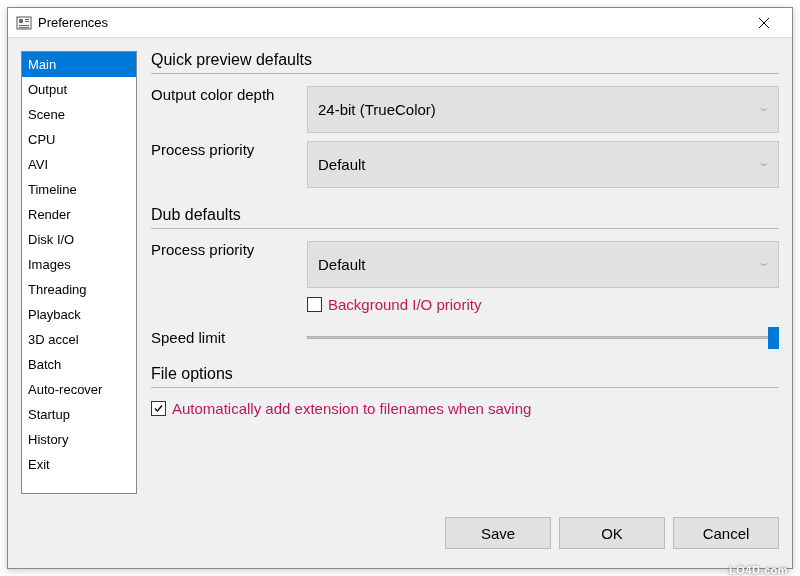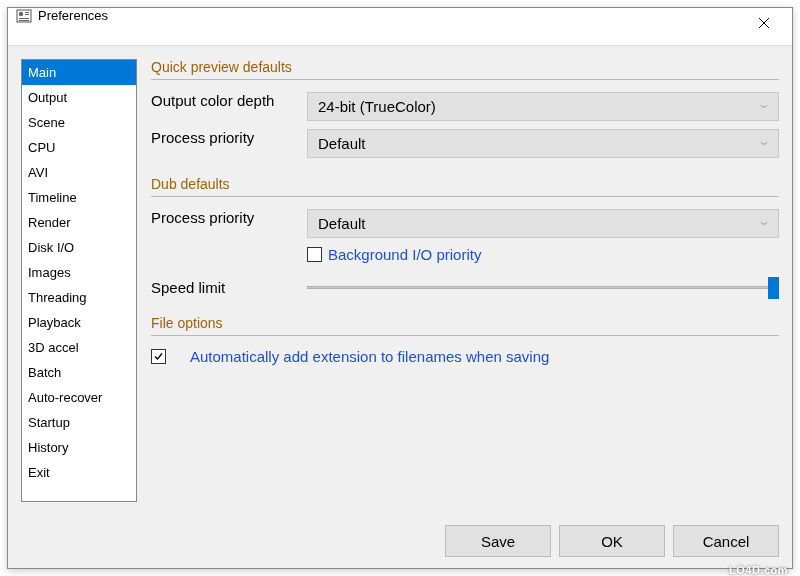--- a/index.html
+++ b/index.html
@@ -15,24 +15,24 @@
       position: absolute;
       left: 7px;
       top: 7px;
       width: 786px;
       height: 562px;
       background: #f0f0f0;
       border: 1px solid #888;
       box-shadow: 0 2px 8px rgba(0,0,0,0.2);
     }
     .titlebar {
-      height: 38px;
+      height: 30px;
       background: #fff;
       display: flex;
-      align-items: flex-start;
+      align-items: center;
       padding: 0 8px;
       border-bottom: 1px solid #ddd;
     }
     .titlebar-icon {
       width: 16px;
       height: 16px;
       margin-right: 6px;
       display: flex;
       align-items: center;
       justify-content: center;
@@ -78,40 +78,40 @@
       color: #fff;
     }
     .main {
       flex: 1;
       position: relative;
     }
     .group {
       margin-bottom: 18px;
     }
     .group-label {
-      font-size: 14px;
-      color: #a16207;
+      font-size: 16px;
+      color: #000000;
       margin-bottom: 4px;
     }
     .group-divider {
       border-top: 1px solid #b8b8b8;
       margin-bottom: 12px;
     }
     .row {
       display: flex;
       margin-bottom: 8px;
     }
     .row-label {
       width: 156px;
       font-size: 15px;
       color: #000;
     }
     .dropdown {
       flex: 1;
-      height: 29px;
+      height: 47px;
       background: #e1e1e1;
       border: 1px solid #c8c8c8;
       display: flex;
       align-items: center;
       padding: 0 10px;
       font-size: 15px;
       color: #000;
       position: relative;
     }
     .dropdown-chevron {
@@ -123,36 +123,35 @@
       font-size: 8px;
     }
     .checkbox-row {
       display: flex;
       align-items: center;
       margin-left: 156px;
       margin-bottom: 14px;
     }
     .checkbox-row.no-indent {
       margin-left: 0;
-      gap: 18px;
     }
     .checkbox {
       width: 15px;
       height: 15px;
       border: 1px solid #333;
       background: #fff;
       margin-right: 6px;
       display: flex;
       align-items: center;
       justify-content: center;
       font-size: 11px;
     }
     .checkbox-label {
       font-size: 15px;
-      color: #1d4ed8;
+      color: #be185d;
     }
     .slider-row {
       display: flex;
       align-items: center;
     }
     .slider-label {
       width: 156px;
       font-size: 15px;
       color: #000;
     }

